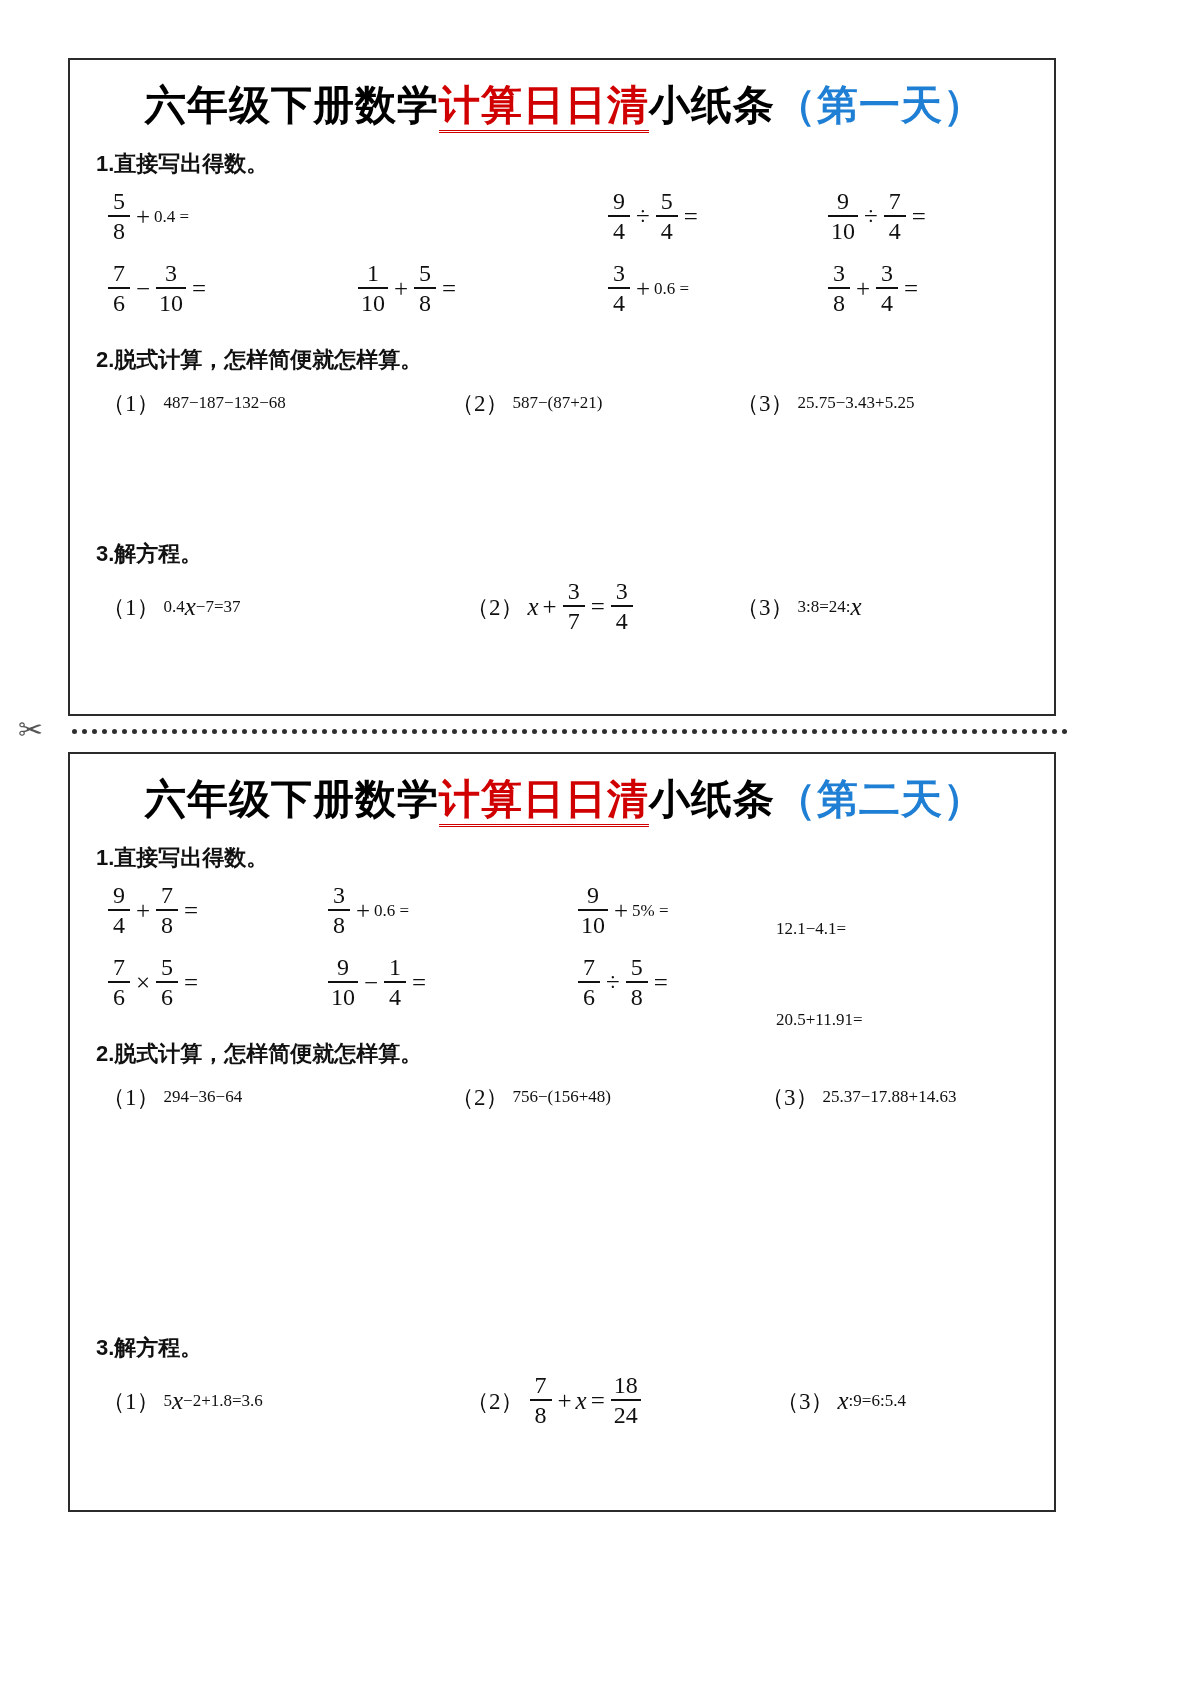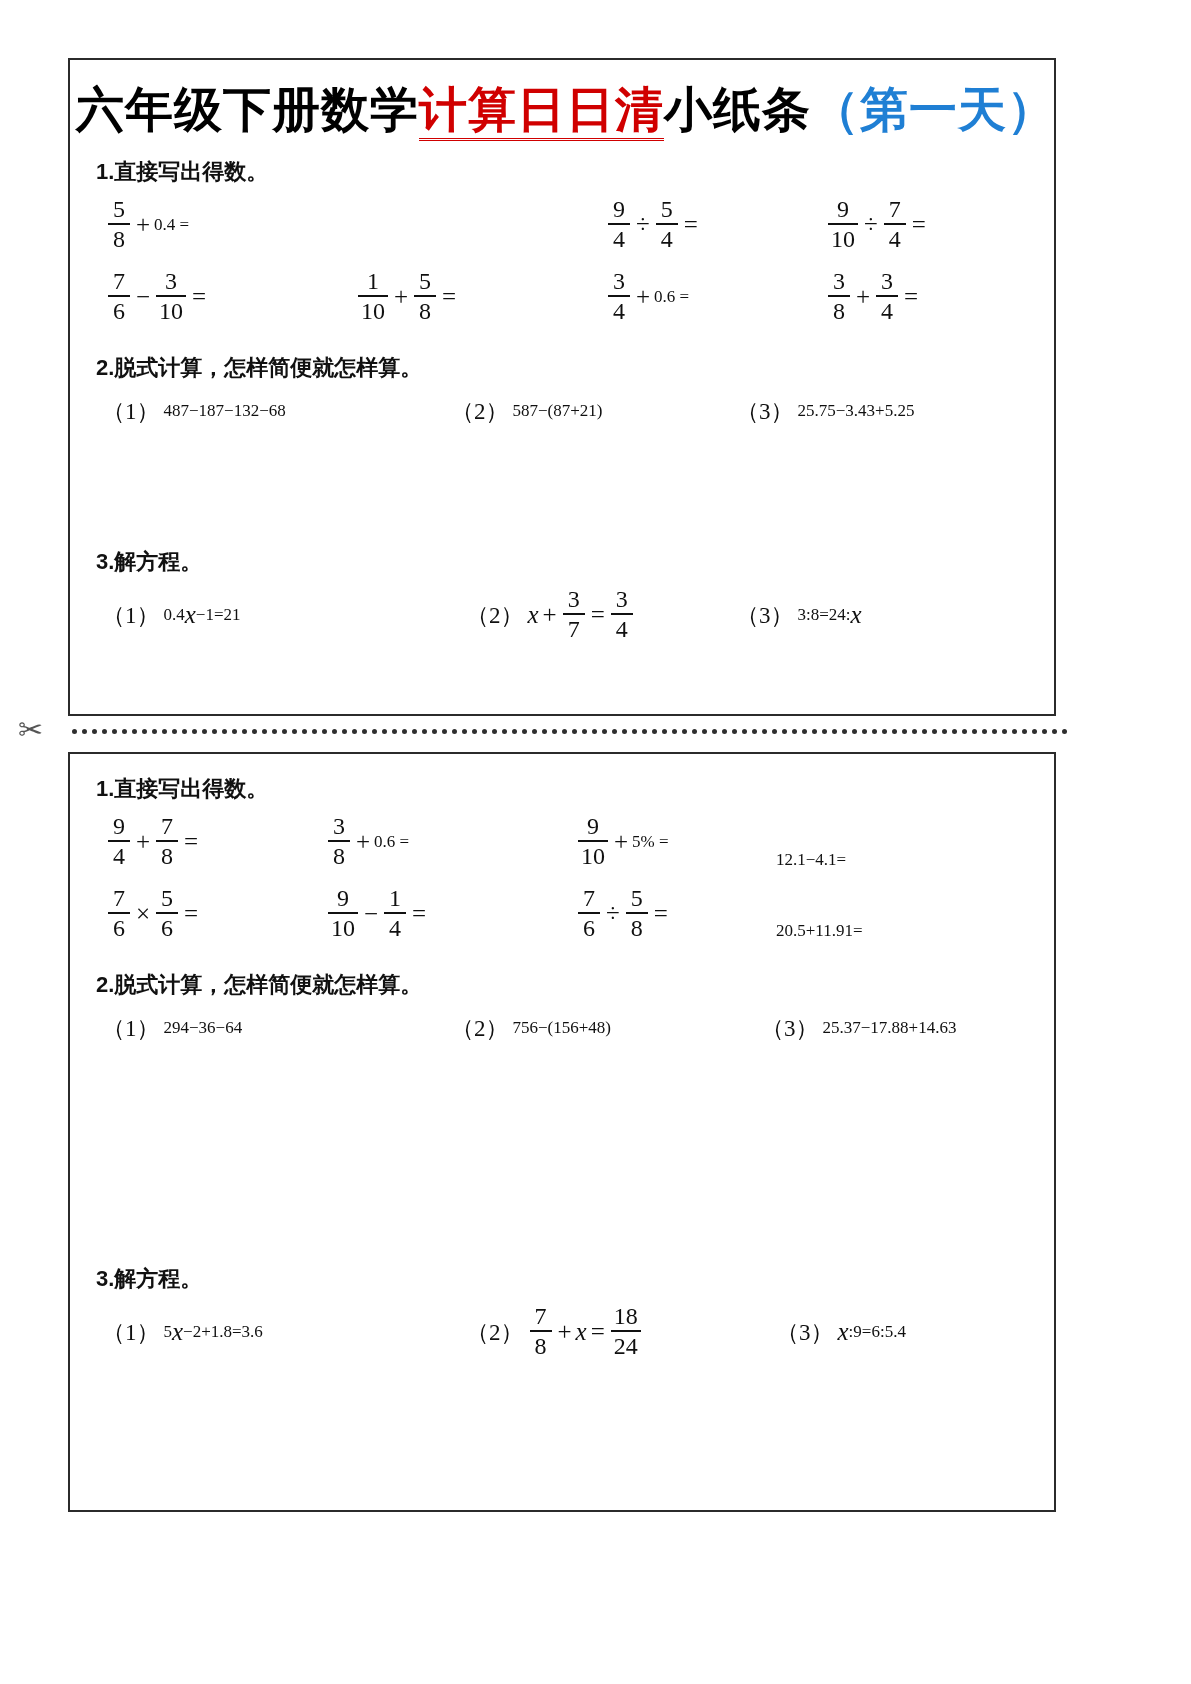--- a/index.html
+++ b/index.html
@@ -23,21 +23,21 @@
     background:#fff;
   }
   #card-day1{top:58px;height:658px;}
   #card-day2{top:752px;height:760px;}
 
   
   .title{
     text-align:center;
     font-family:"Liberation Serif",serif;
     font-weight:bold;
-    font-size:48px;
+    font-size:41px;
     letter-spacing:1px;
     margin-top:22px;
     white-space:nowrap;
     line-height:1.15;
     margin-left:6px;
   }
   .title .t-black{color:#000;}
   .title .t-red{
     color:#d00000;
     border-bottom:3px double #d00000;
@@ -256,21 +256,21 @@
 
     <div class="work"></div>
 
     <div class="sec-head">3.解方程。</div>
 
     <div class="row">
       <div class="cell" style="left:6px;">
         <span class="qnum">（1）</span>
         <span class="plain">0.4</span>
           <span class="ital">x</span>
-          <span class="plain">−1=21</span>
+          <span class="plain">−7=37</span>
       </div>
       <div class="cell" style="left:370px;">
         <span class="qnum">（2）</span>
         <span class="ital">x</span>
         <span class="op">+</span>
         <span class="frac">
             <span class="num">3</span>
             <span class="bar"></span>
             <span class="den">7</span>
           </span>
@@ -291,20 +291,23 @@
     <div class="work-tall"></div>
   </div>
 
   <div class="cutline">
     <span class="scissors">✂</span>
     <span class="dots"></span>
   </div>
 
   <div class="card" id="card-day2">
 
+    <div class="title">
+      <span class="t-black">六年级下册数学</span><span class="t-red">计算日日清</span><span class="t-black">小纸条</span><span class="t-blue">（第二天）</span>
+    </div>
 
     <div class="sec-head">1.直接写出得数。</div>
 
     <div class="row">
       <div class="cell" style="left:10px;">
         <span class="frac">
             <span class="num">9</span>
             <span class="bar"></span>
             <span class="den">4</span>
           </span>
@@ -375,21 +378,21 @@
             <span class="den">6</span>
           </span>
         <span class="op">÷</span>
         <span class="frac">
             <span class="num">5</span>
             <span class="bar"></span>
             <span class="den">8</span>
           </span>
         <span class="op">=</span>
       </div>
-      <div class="cell" style="left:680px;top:17px;">
+      <div class="cell" style="left:680px;top:37px;">
         <span class="plain">20.5+11.91=</span>
       </div>
     </div>
 
     <div class="sec-head">2.脱式计算，怎样简便就怎样算。</div>
 
     <div class="row" style="height:52px;">
       <div class="cell" style="left:6px;height:52px;">
         <span class="qnum">（1）</span>
         <span class="plain">294−36−64</span>

